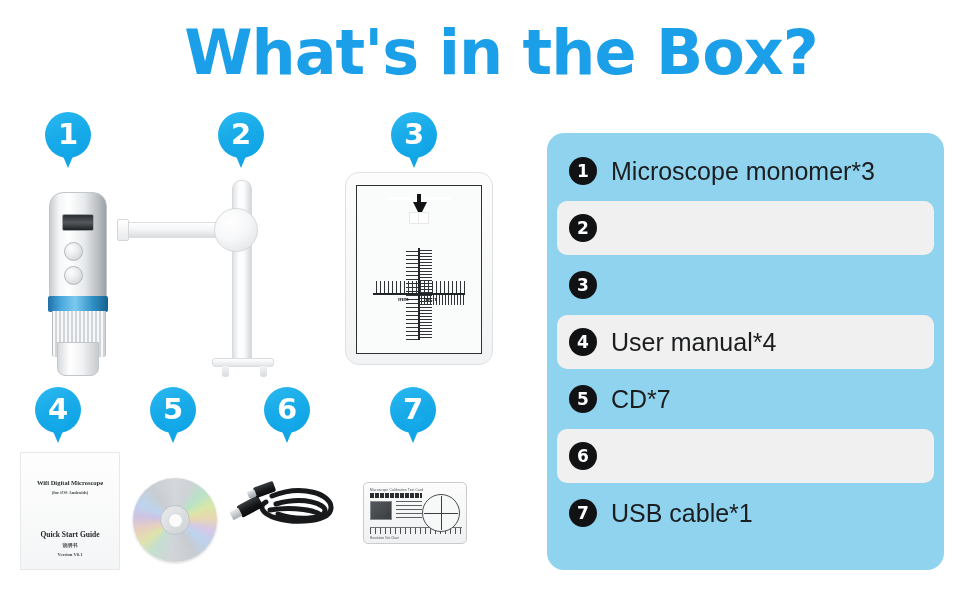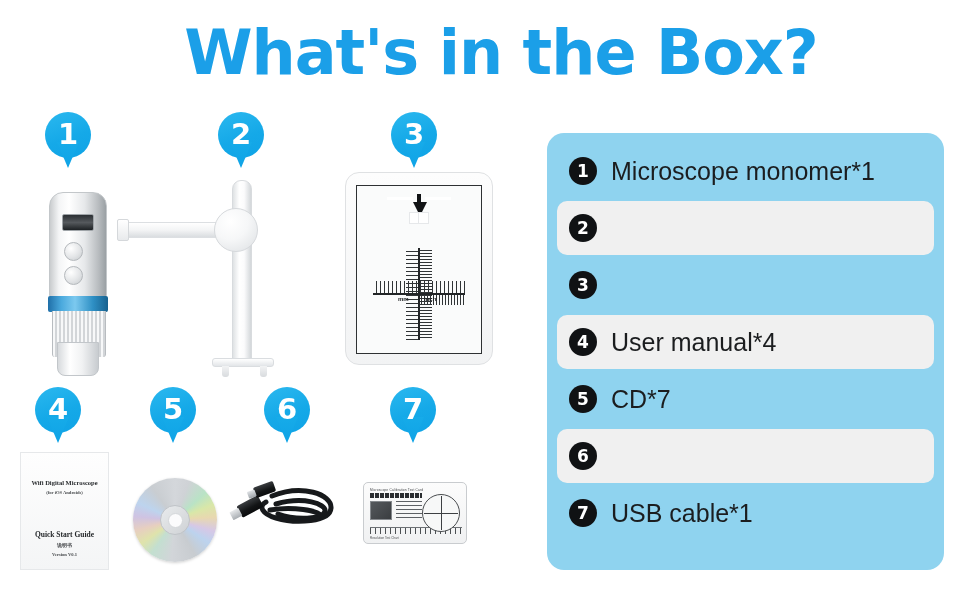--- a/index.html
+++ b/index.html
@@ -227,21 +227,21 @@
   .gb-label {
     position: absolute; top: 110px;
     font-size: 6px; font-weight: bold; color: #1d2022;
     font-family: "Liberation Sans", sans-serif;
   }
   .gb-label.mm { left: 50%; margin-left: -21px; }
   .gb-label.inch { left: 50%; margin-left: 5px; }
 
   
   #product-manual {
-    position: absolute; left: 20px; top: 452px; width: 89px; height: 118px;
+    position: absolute; left: 20px; top: 452px; width: 100px; height: 118px;
     background: linear-gradient(180deg, #fefefe 0%, #f4f5f6 100%);
     border: 1px solid #e6e8ea;
     box-sizing: border-box;
   }
   .mn-t1 {
     position: absolute; left: 0; top: 26px; width: 100%; text-align: center;
     font-size: 6.5px; font-weight: bold; color: #2a2d30;
     font-family: "Liberation Serif", serif;
   }
   .mn-t2 {
@@ -524,21 +524,21 @@
     <div class="cd7-footer">Resolution Test Chart</div>
     <div class="cd7-target">
       <div class="tv"></div>
       <div class="th"></div>
     </div>
   </div>
 
   <div id="legend-panel">
     <div class="legend-item">
       <div class="legend-badge">1</div>
-      <div class="legend-label">Microscope monomer*1</div>
+      <div class="legend-label">Microscope monomer*3</div>
     </div>
     <div class="legend-item alt">
       <div class="legend-badge">2</div>
     </div>
     <div class="legend-item">
       <div class="legend-badge">3</div>
     </div>
     <div class="legend-item alt">
       <div class="legend-badge">4</div>
       <div class="legend-label">User manual*4</div>

